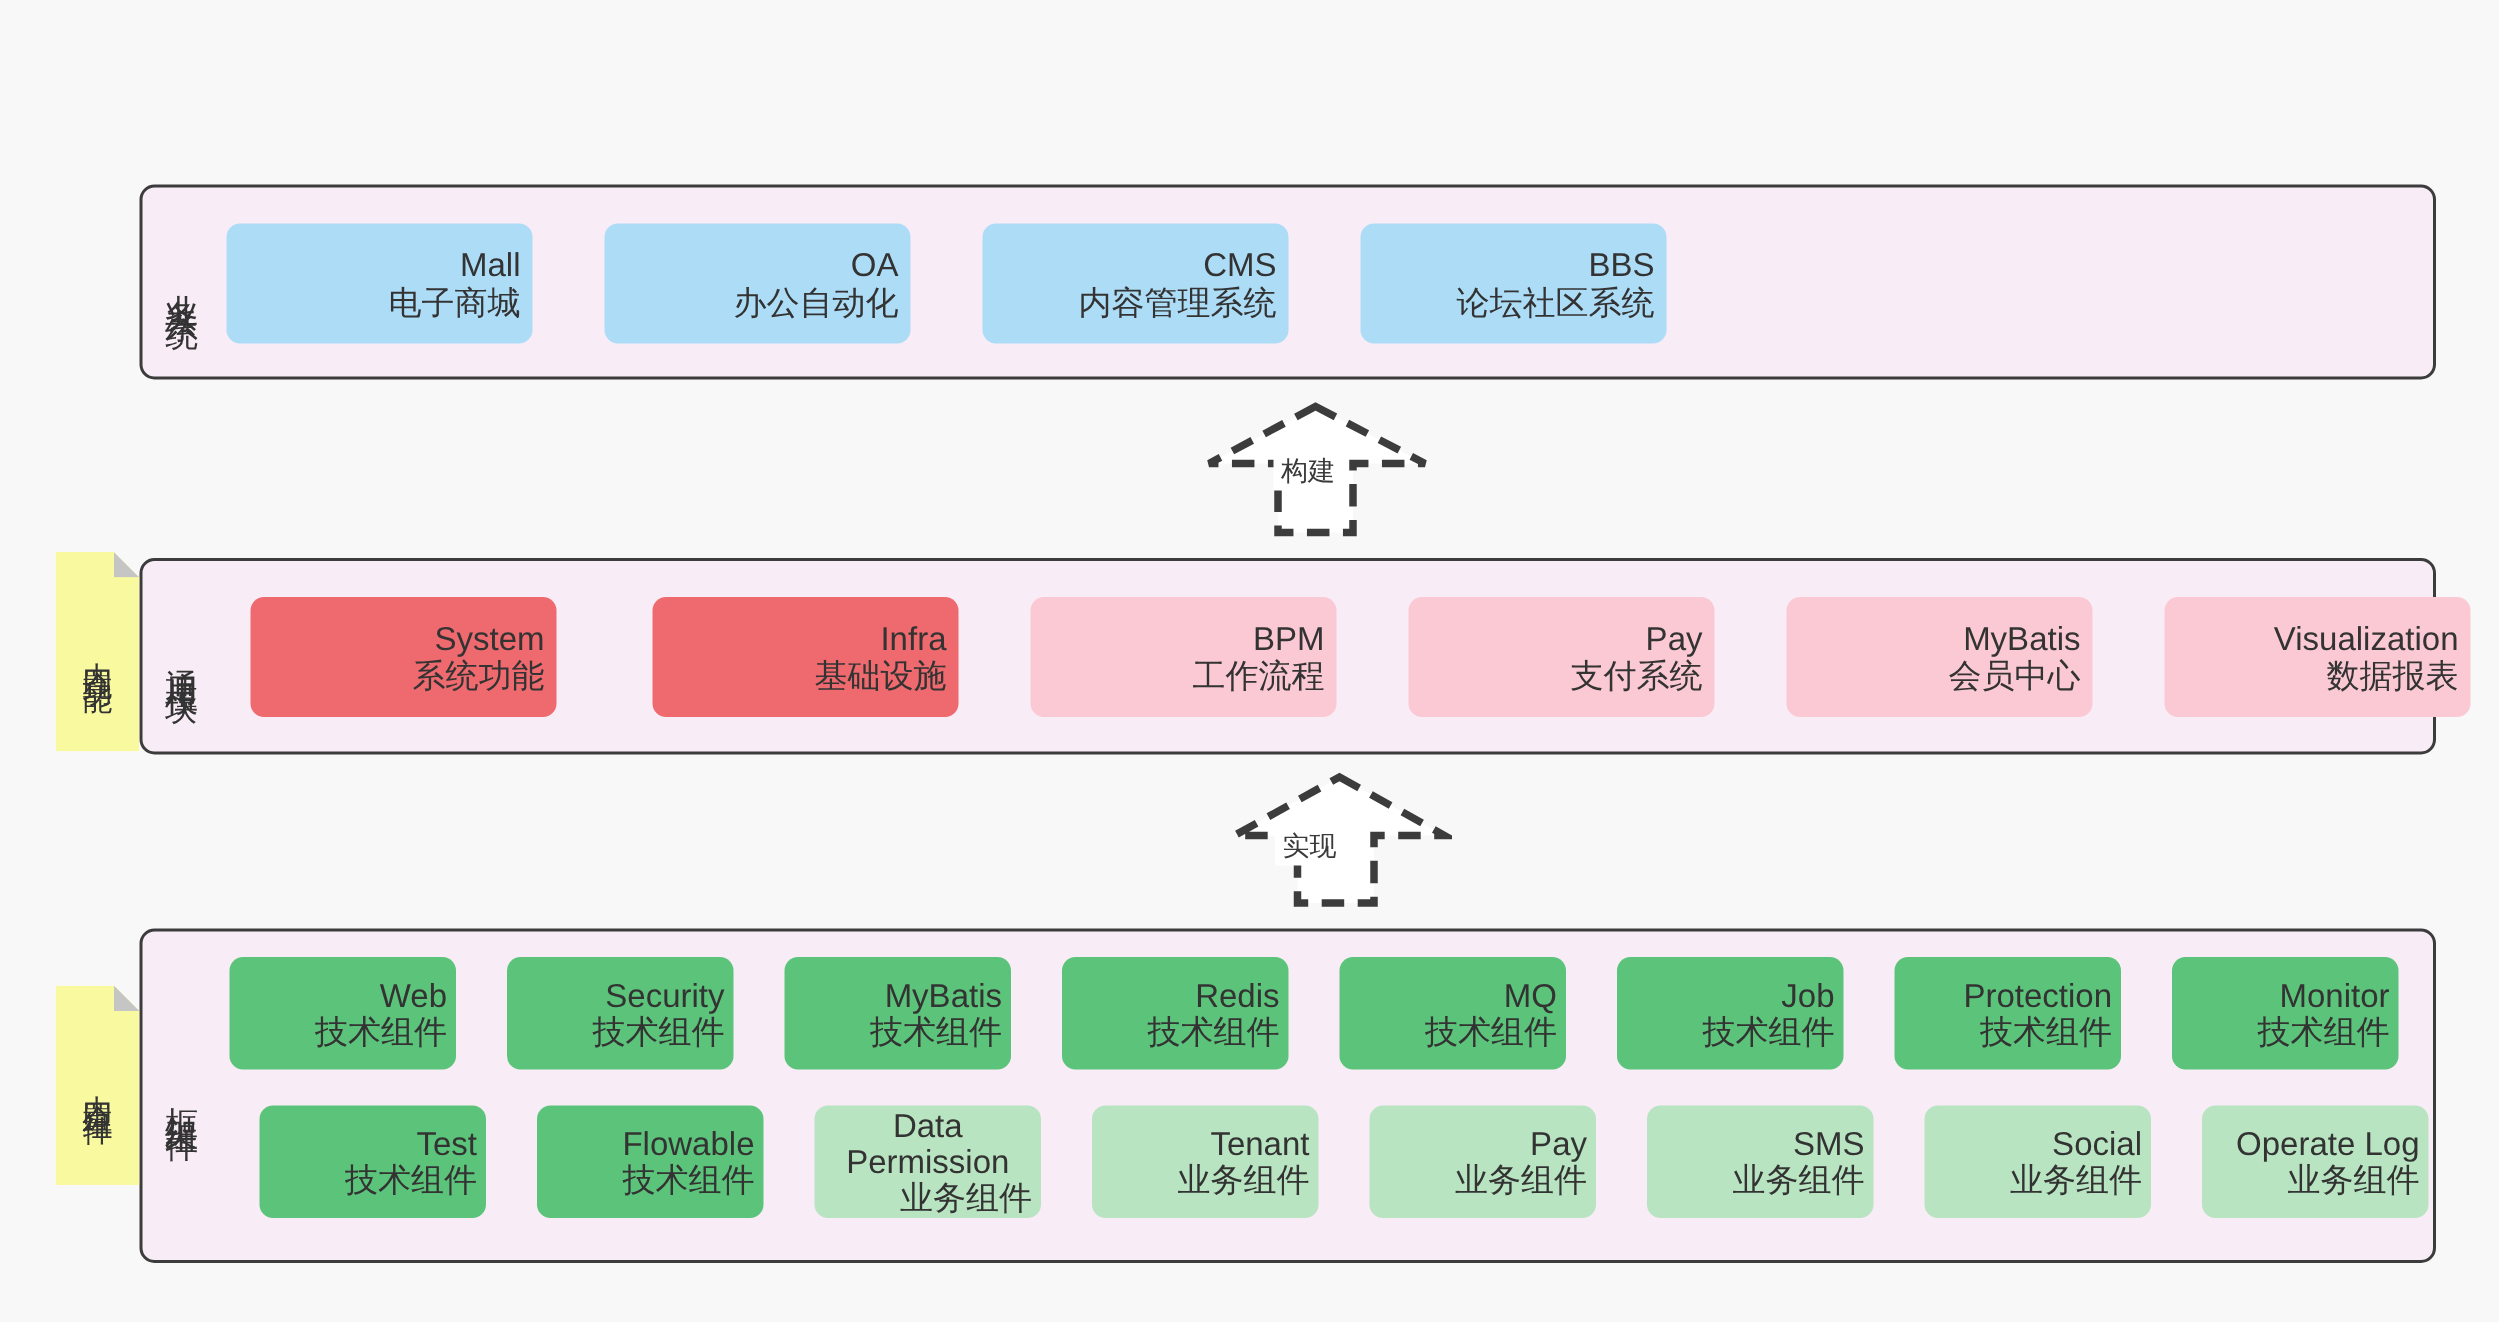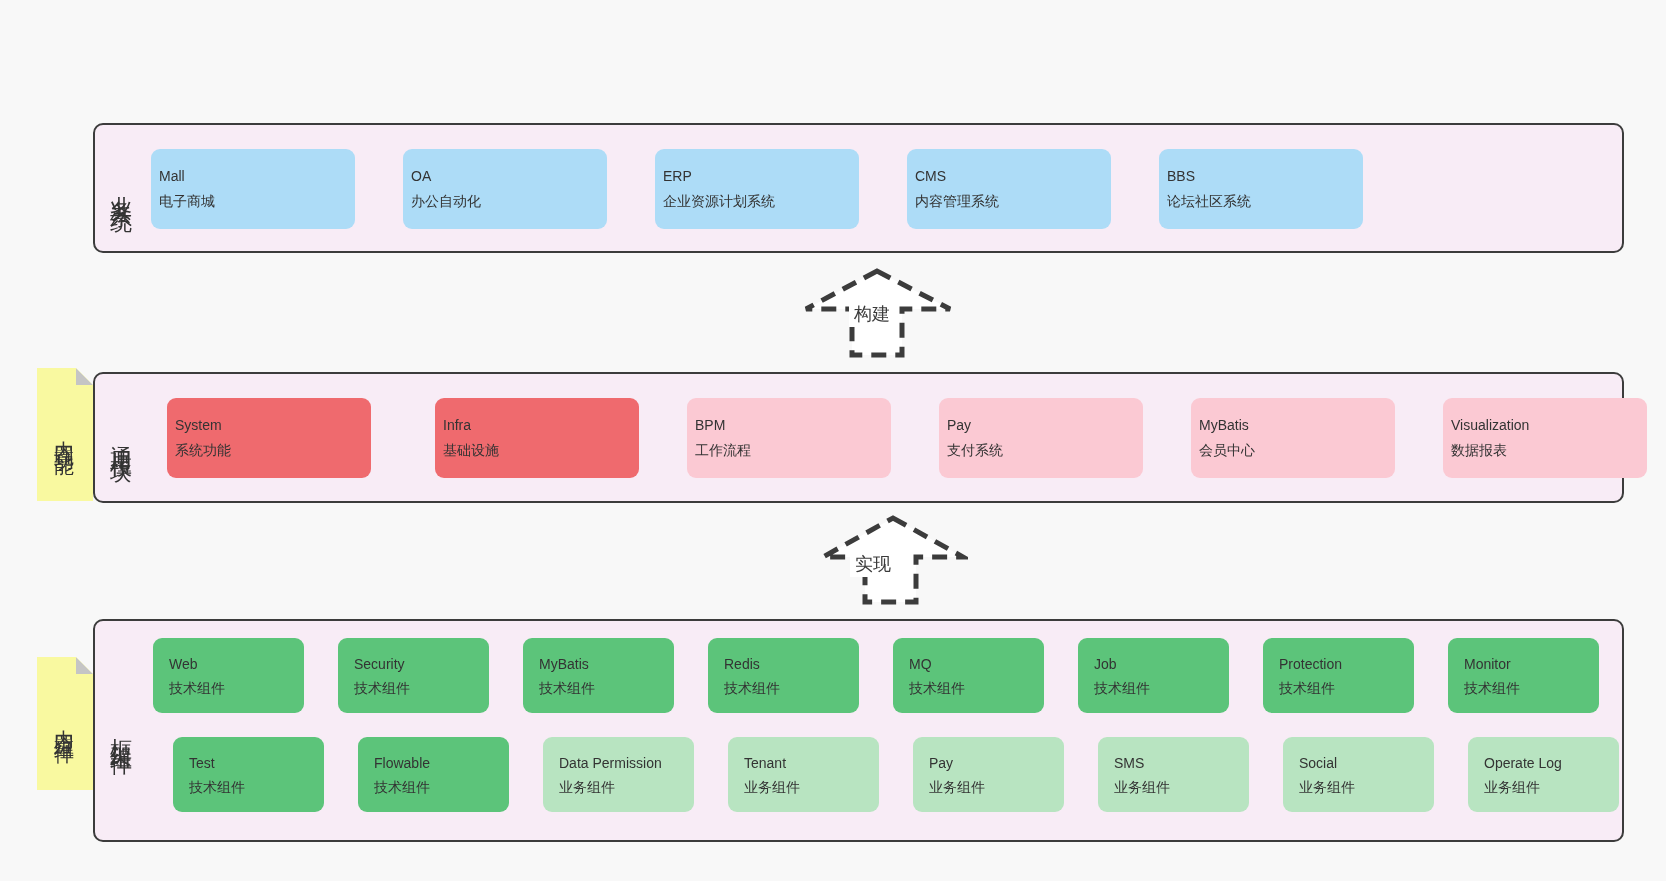--- a/index.html
+++ b/index.html
@@ -21,26 +21,26 @@
     position:absolute;left:11px;top:50%;transform:translateY(-50%);
     writing-mode:vertical-rl;text-orientation:upright;
     font-size:22px;letter-spacing:5px;color:#333;white-space:nowrap;
   }
   .row{position:absolute;left:56px;display:flex;gap:48px;}
   .row-wide{top:24px;}
   .crow{position:absolute;left:58px;display:flex;gap:34px;}
   .crow1{top:17px;}
   .crow2{top:116px;margin-left:20px;}
   .box{
-    display:flex;flex-direction:column;justify-content:center;align-items:flex-start;
-    border-radius:9px;text-align:center;font-size:14px;line-height:25px;
+    display:flex;flex-direction:column;justify-content:center;align-items:flex-end;
+    border-radius:9px;text-align:center;font-size:22px;line-height:25px;
     box-sizing:border-box;
   }
   .box-wide{width:204px;height:80px;padding:0 8px;}
-  .box-sm{width:151px;height:75px;padding:0 16px;line-height:24px;}
+  .box-sm{width:151px;height:75px;padding:0 6px;line-height:24px;}
   .blue{background:#addcf7;}
   .red{background:#ef6a6e;margin-left:16px;}
   .pink{background:#fbc9d3;}
   .green{background:#5cc47a;}
   .lightgreen{background:#b8e4c1;}
   .sticky{
     position:absolute;left:37px;width:56px;height:133px;background:#f9f9a0;
     clip-path:polygon(0 0,calc(100% - 17px) 0,100% 17px,100% 100%,0 100%);
     z-index:3;
   }
@@ -75,24 +75,20 @@
     <div class="row row-wide">
       <div class="box box-wide blue">
         <div>Mall</div>
         <div>电子商城</div>
       </div>
       <div class="box box-wide blue">
         <div>OA</div>
         <div>办公自动化</div>
       </div>
       <div class="box box-wide blue">
-        <div>ERP</div>
-        <div>企业资源计划系统</div>
-      </div>
-      <div class="box box-wide blue">
         <div>CMS</div>
         <div>内容管理系统</div>
       </div>
       <div class="box box-wide blue">
         <div>BBS</div>
         <div>论坛社区系统</div>
       </div>
     </div>
   </div>
 

